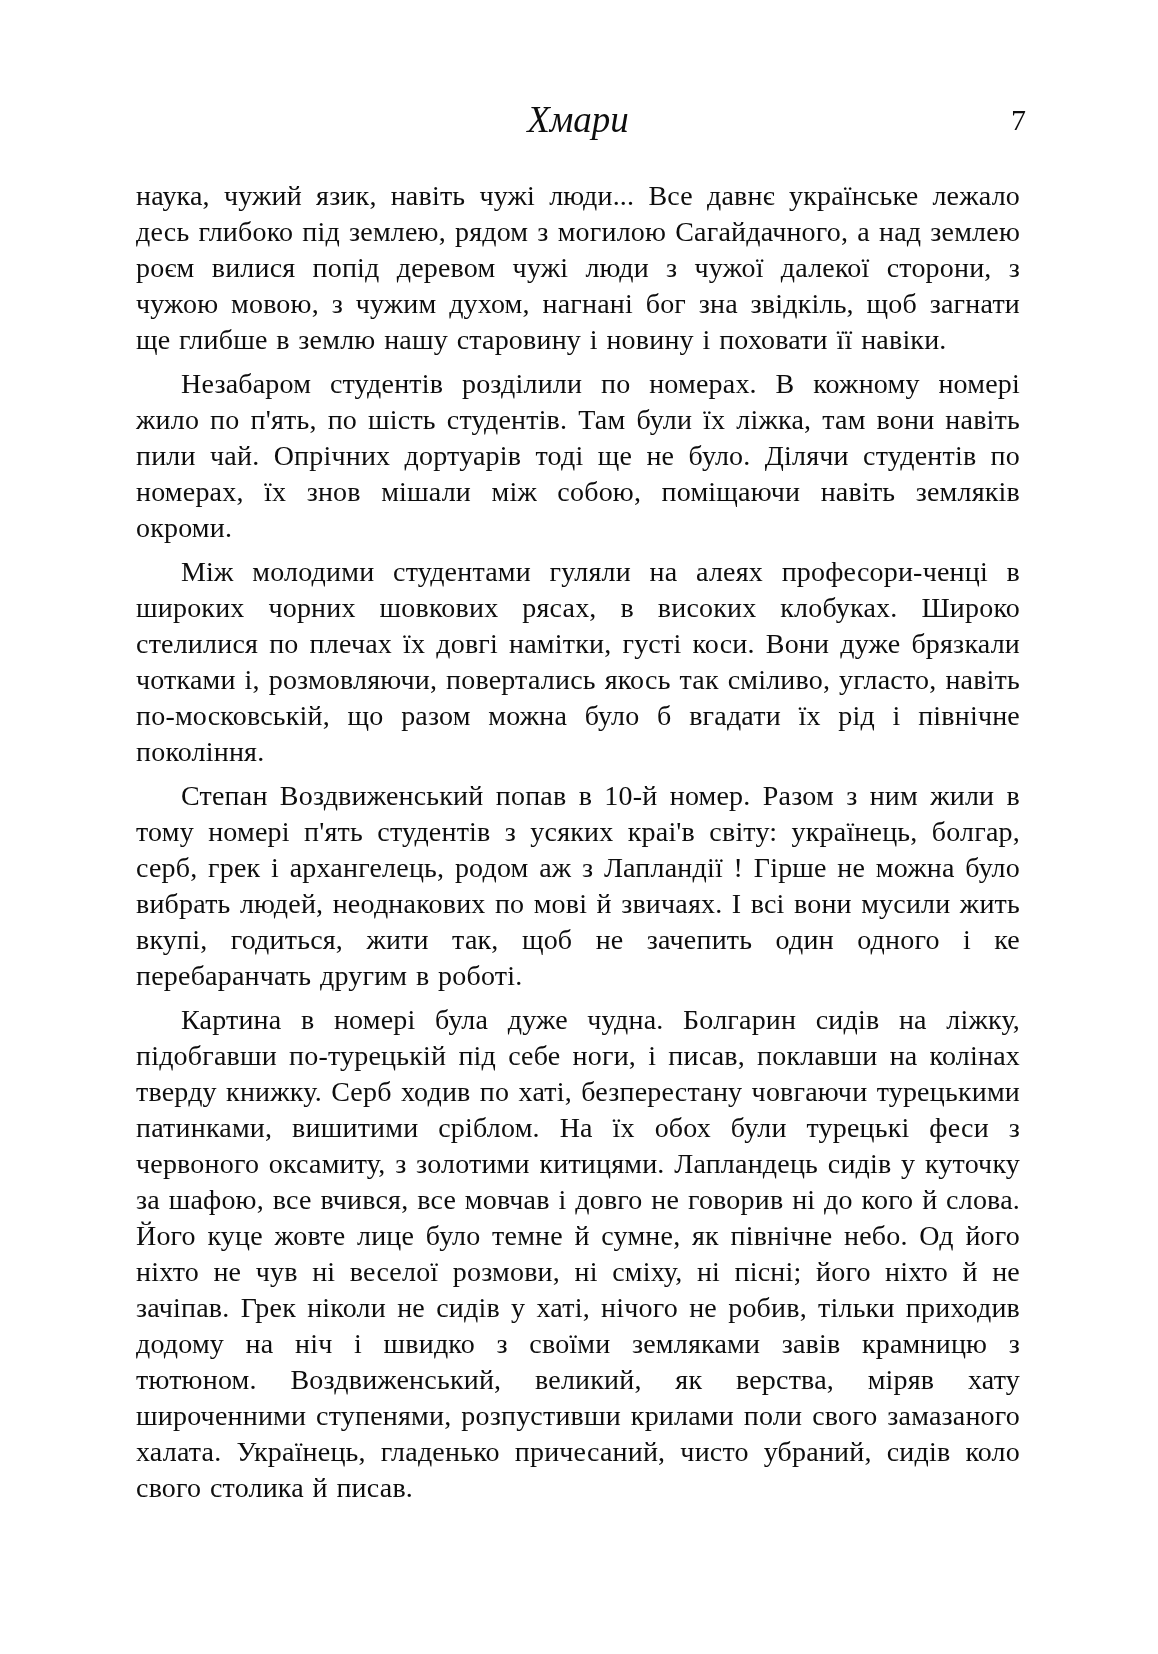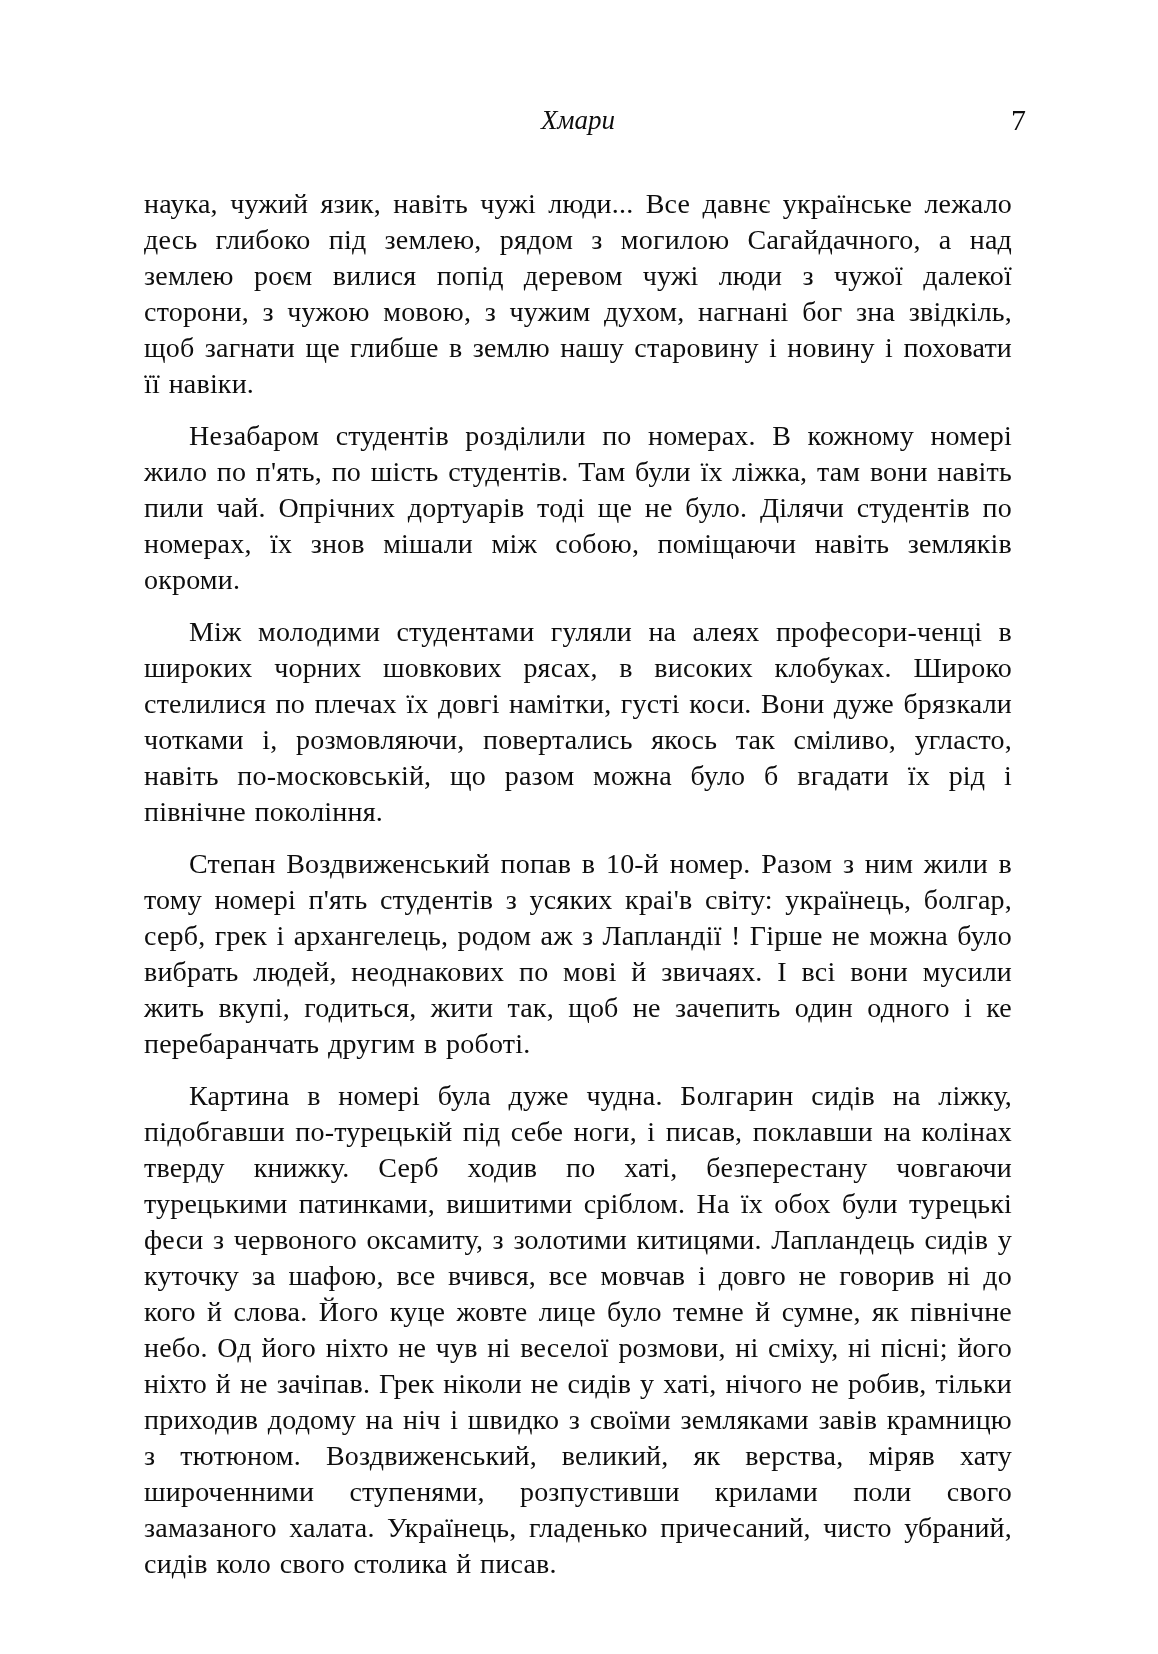--- a/index.html
+++ b/index.html
@@ -20,21 +20,21 @@
     position: absolute;
     top: 98px;
     left: 128px;
     width: 900px;
     height: 44px;
   }
   .running-title {
     display: block;
     text-align: center;
     font-style: italic;
-    font-size: 27px;
+    font-size: 37px;
     line-height: 44px;
   }
   .page-number {
     position: absolute;
     right: 2px;
     top: 0;
     font-size: 30px;
     line-height: 44px;
     font-style: normal;
   }
@@ -44,21 +44,21 @@
     left: 128px;
     width: 900px;
     text-align: justify;
     text-justify: inter-word;
     font-size: 28px;
     line-height: 36px;
     letter-spacing: 0.2px;
     word-spacing: 1.5px;
   }
   .page-body p {
-    margin: 16px;
+    margin: 8px;
     padding: 0;
     text-indent: 45px;
   }
   .page-body p.continuation {
     text-indent: 0;
   }
 </style>
 </head>
 <body>
 

